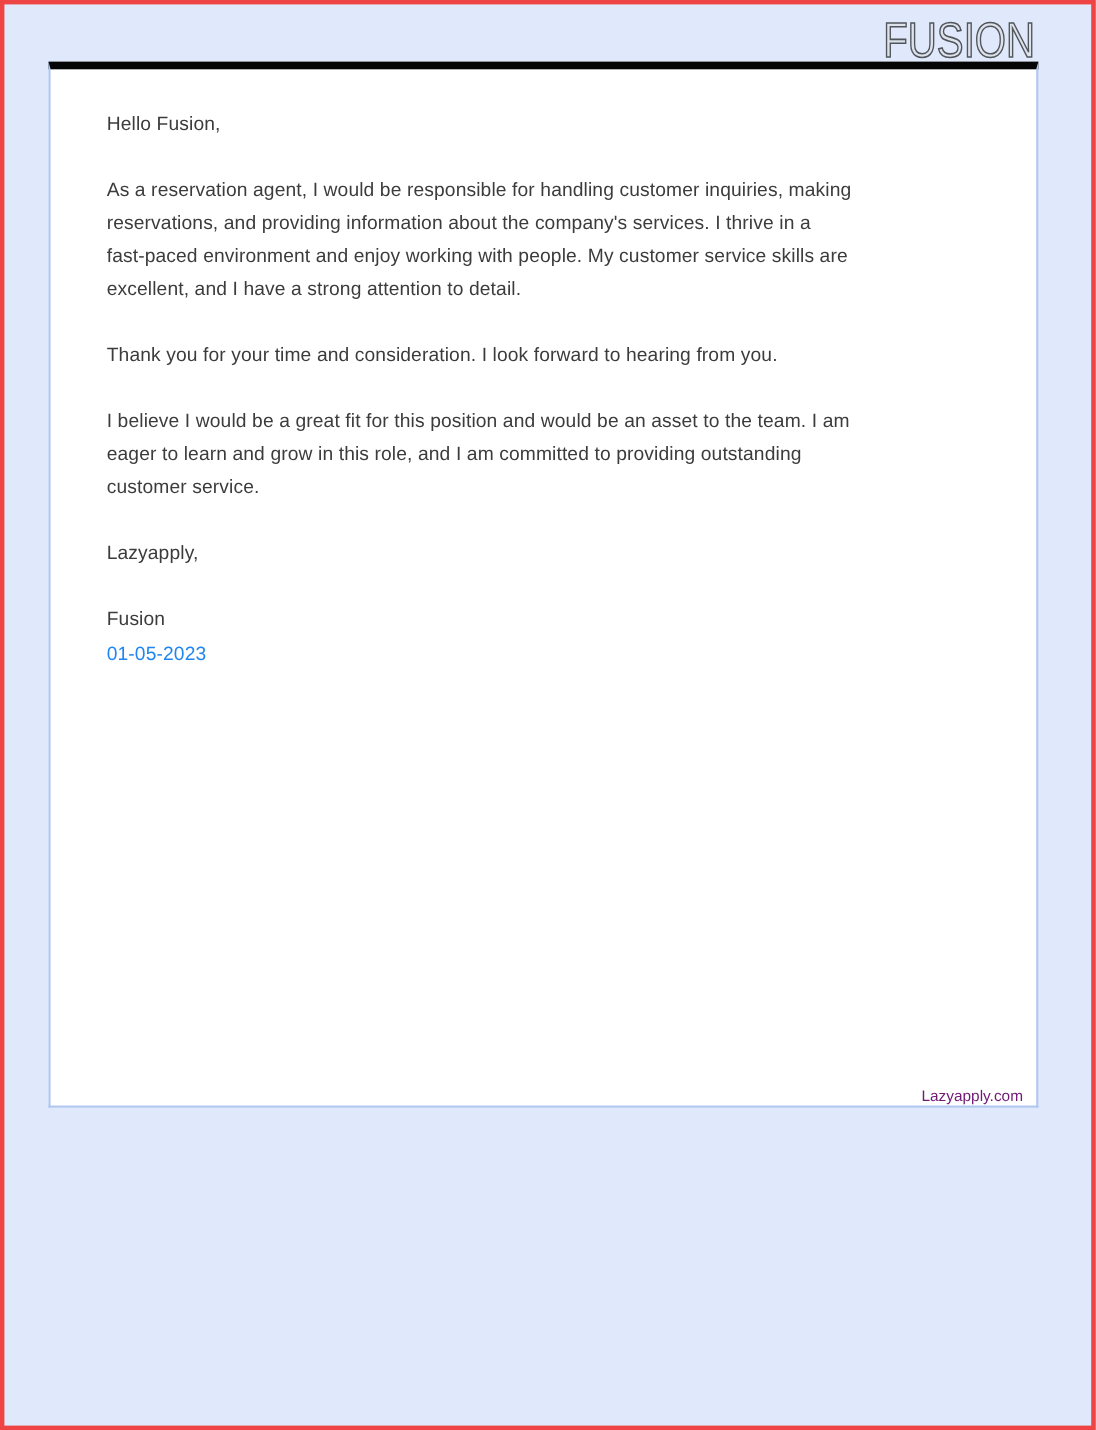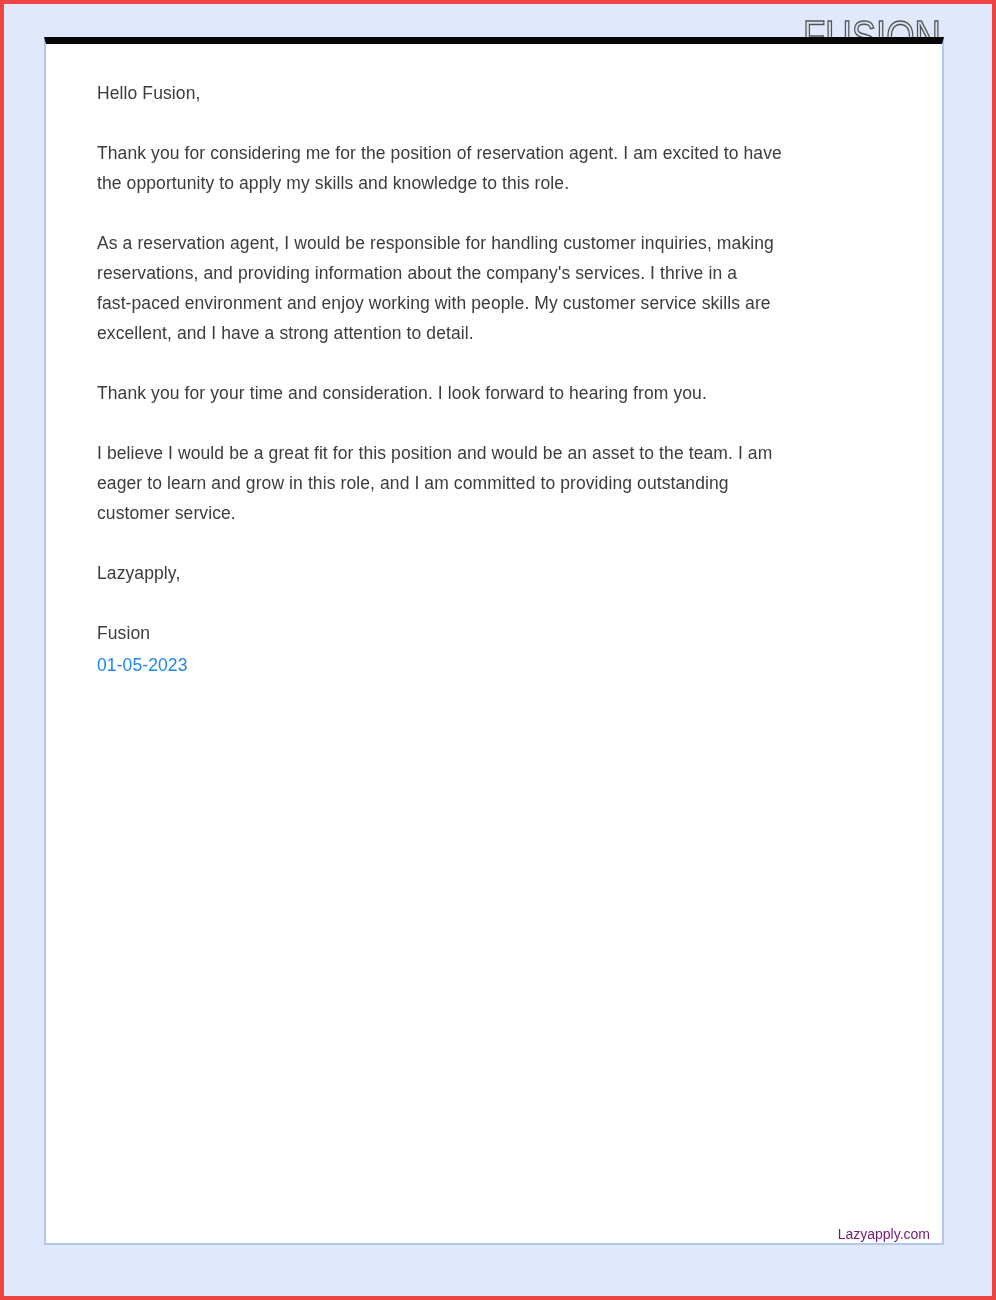--- a/index.html
+++ b/index.html
@@ -19,23 +19,23 @@
   .logo {
     position: absolute;
     top: 6px;
     right: 49px;
     width: 160px;
     height: 50px;
   }
   .letter-box {
     position: absolute;
     left: 40px;   
-    top: 33px;    
+    top: 52px;    
     width: 900px;
-    height: 1208px;
+    height: 951px;
     background: #ffffff;
     border: 2px solid #b0c7f0;
     border-top: 7px solid #050505;
   }
   .letter-content {
     padding: 34px 55px 0 51px;
     color: #3c3c3c;
     font-size: 17.5px;
     line-height: 30px;
     letter-spacing: 0.1px;
@@ -67,22 +67,20 @@
 
 <div class="page">
 
   <svg class="logo" viewBox="0 0 160 50" xmlns="http://www.w3.org/2000/svg">
     <text x="158" y="42" text-anchor="end" font-family="Liberation Sans, sans-serif" font-size="45" letter-spacing="0" textLength="138" lengthAdjust="spacingAndGlyphs" fill="#dde2eb" stroke="#51565c" stroke-width="1.5">FUSION</text>
   </svg>
 
   <div class="letter-box">
     <div class="letter-content">
       <p>Hello Fusion,</p>
-      <p>Thank you for considering me for the position of reservation agent. I am excited to have
-the opportunity to apply my skills and knowledge to this role.</p>
       <p>As a reservation agent, I would be responsible for handling customer inquiries, making
 reservations, and providing information about the company's services. I thrive in a
 fast-paced environment and enjoy working with people. My customer service skills are
 excellent, and I have a strong attention to detail.</p>
       <p>Thank you for your time and consideration. I look forward to hearing from you.</p>
       <p>I believe I would be a great fit for this position and would be an asset to the team. I am
 eager to learn and grow in this role, and I am committed to providing outstanding
 customer service.</p>
       <p class="closing">Lazyapply,</p>
       <p class="signature">Fusion</p>

